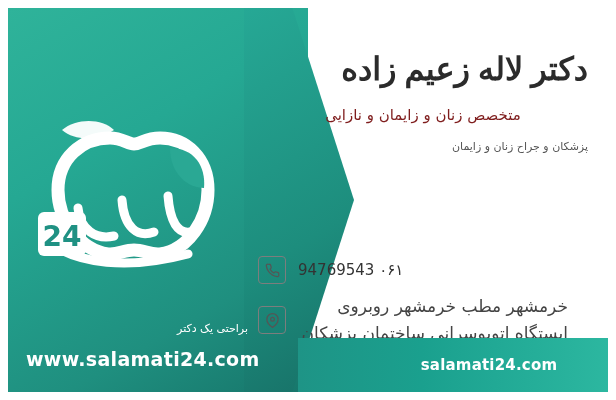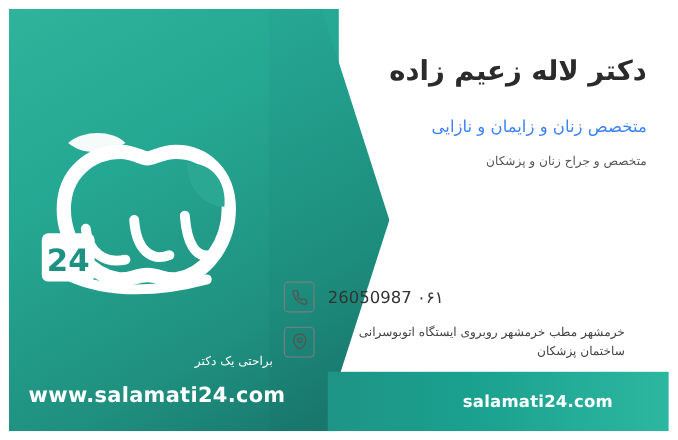--- a/index.html
+++ b/index.html
@@ -115,31 +115,33 @@
     position: absolute;
     direction: rtl;
     text-align: right;
     font-family: "DejaVu Sans", sans-serif;
     color: #3a3a3a;
   }
   .doctor-name {
     right: 20px;
     top: 42px;
     width: 330px;
-    font-size: 25px;
+    font-size: 32px;
     font-weight: bold;
     color: #2b2b2b;
     letter-spacing: 0px;
+    font-family: Liberation Serif, serif;
   }
   .specialty-1 {
     right: 20px;
     top: 98px;
     width: 330px;
     font-size: 15px;
-    color: #3b82f6;
+    color: #7f1d1d;
+    text-align: center;
   }
   .specialty-2 {
     right: 20px;
     top: 132px;
     width: 330px;
     font-size: 11px;
     color: #555555;
   }
 
   
@@ -166,21 +168,21 @@
     text-align: right;
     color: #3d3d3d;
     font-family: "DejaVu Sans", sans-serif;
   }
   .phone-text {
     font-size: 15px;
     letter-spacing: 0.5px;
     color: #333;
   }
   .addr-text {
-    font-size: 11px;
+    font-size: 17px;
     line-height: 1.6;
     color: #444;
     max-width: 270px;
   }
   .icon-box {
     width: 26px;
     height: 26px;
     flex: 0 0 26px;
     border: 1px solid #7d7d7d;
     border-radius: 4px;
@@ -215,24 +217,24 @@
 
         <rect x="20" y="108" width="48" height="44" rx="6" fill="#ffffff"></rect>
         <text x="44" y="142" font-family="DejaVu Sans, sans-serif" font-size="28" font-weight="bold" fill="#1f9183" text-anchor="middle">24</text>
       </svg>
       <div class="logo-tagline">براحتی یک دکتر</div>
       <div class="logo-url">www.salamati24.com</div>
     </div>
 
     <div class="rt doctor-name">دکتر لاله  زعیم زاده</div>
     <div class="rt specialty-1">متخصص زنان  و زایمان و نازایی</div>
-    <div class="rt specialty-2">متخصص و جراح زنان و پزشکان</div>
+    <div class="rt specialty-2">پزشکان و جراح زنان و زایمان</div>
 
     <div class="contact-row phone-row">
-      <div class="contact-text phone-text">۰۶۱ 26050987</div>
+      <div class="contact-text phone-text">۰۶۱ 94769543</div>
       <div class="icon-box">
         <svg width="15" height="15" viewBox="0 0 24 24" fill="none" stroke="#555" stroke-width="2" stroke-linecap="round" stroke-linejoin="round">
           <path d="M22 16.9v3a2 2 0 0 1-2.2 2 19.8 19.8 0 0 1-8.6-3.1 19.5 19.5 0 0 1-6-6A19.8 19.8 0 0 1 2.1 4.2 2 2 0 0 1 4.1 2h3a2 2 0 0 1 2 1.7c.1 1 .4 1.9.7 2.8a2 2 0 0 1-.5 2.1L8.1 9.9a16 16 0 0 0 6 6l1.3-1.3a2 2 0 0 1 2.1-.4c.9.3 1.8.6 2.8.7a2 2 0 0 1 1.7 2z"></path>
         </svg>
       </div>
     </div>
 
     <div class="contact-row addr-row">
       <div class="contact-text addr-text">خرمشهر مطب خرمشهر روبروی ایستگاه اتوبوسرانی ساختمان پزشکان</div>
       <div class="icon-box">

